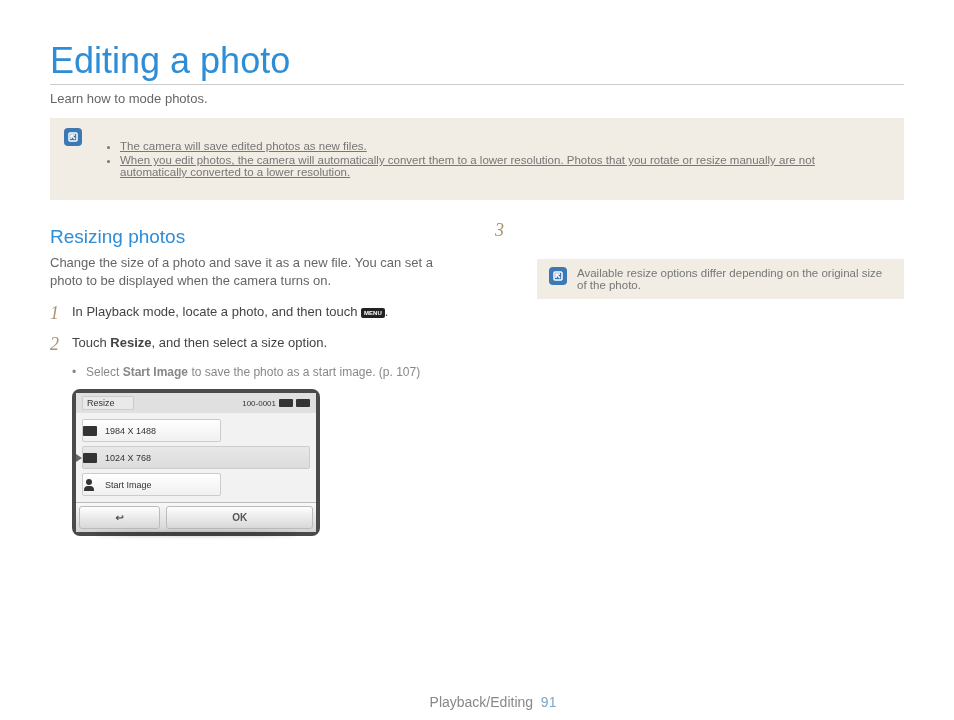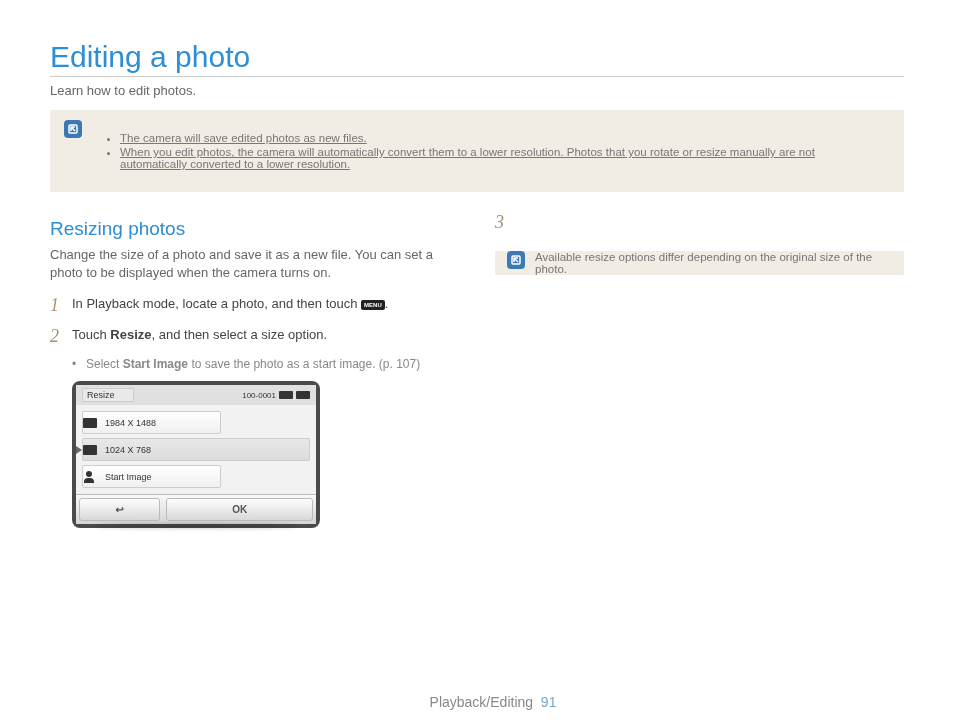--- a/index.html
+++ b/index.html
@@ -8,21 +8,21 @@
     font-family: Arial, Helvetica, sans-serif;
     font-size: 13px;
     color: #555;
     width: 854px;
     position: relative;
     min-height: 640px;
   }
   h1 {
     color: #2d8dd6;
     font-weight: 300;
-    font-size: 30px;
+    font-size: 36px;
     margin: 0 0 4px 0;
     border-bottom: 1px solid #ccc;
     padding-bottom: 2px;
   }
   .intro {
     margin: 6px 0 12px 0;
     color: #666;
     font-size: 13px;
   }
   .note-box {
@@ -246,21 +246,21 @@
     color: #888;
   }
   .footer .pg {
     color: #7aa6c9;
   }
 </style>
 </head>
 <body>
 
 <h1>Editing a photo</h1>
-<div class="intro">Learn how to edit photos.</div>
+<div class="intro">Learn how to mode photos.</div>
 
 <div class="note-box">
   <div class="note-icon">
     <svg width="12" height="12" viewBox="0 0 24 24" fill="none" stroke="#fff" stroke-width="3">
         <rect x="4" y="4" width="16" height="16" rx="2"></rect>
         <path d="M8 8l8 8M8 16V8h8"></path>
       </svg>
   </div>
   <div class="note-content">
     <ul>
@@ -327,21 +327,21 @@
       </div>
       <div class="screen-shadow"></div>
     </div>
   </div>
 
   <div class="col">
     <div class="step">
       <div class="step-num">3</div>
     </div>
 
-    <div class="note-box" style="margin-top:18px;padding:0 12px;">
+    <div class="note-box" style="margin-top:18px;padding:8px 12px;margin-left:42px;">
       <div class="note-icon">
         <svg width="12" height="12" viewBox="0 0 24 24" fill="none" stroke="#fff" stroke-width="3">
             <rect x="4" y="4" width="16" height="16" rx="2"></rect>
             <path d="M8 8l8 8M8 16V8h8"></path>
           </svg>
       </div>
       <div class="note-content">Available resize options differ depending on the original size of the photo.</div>
     </div>
   </div>
 </div>

